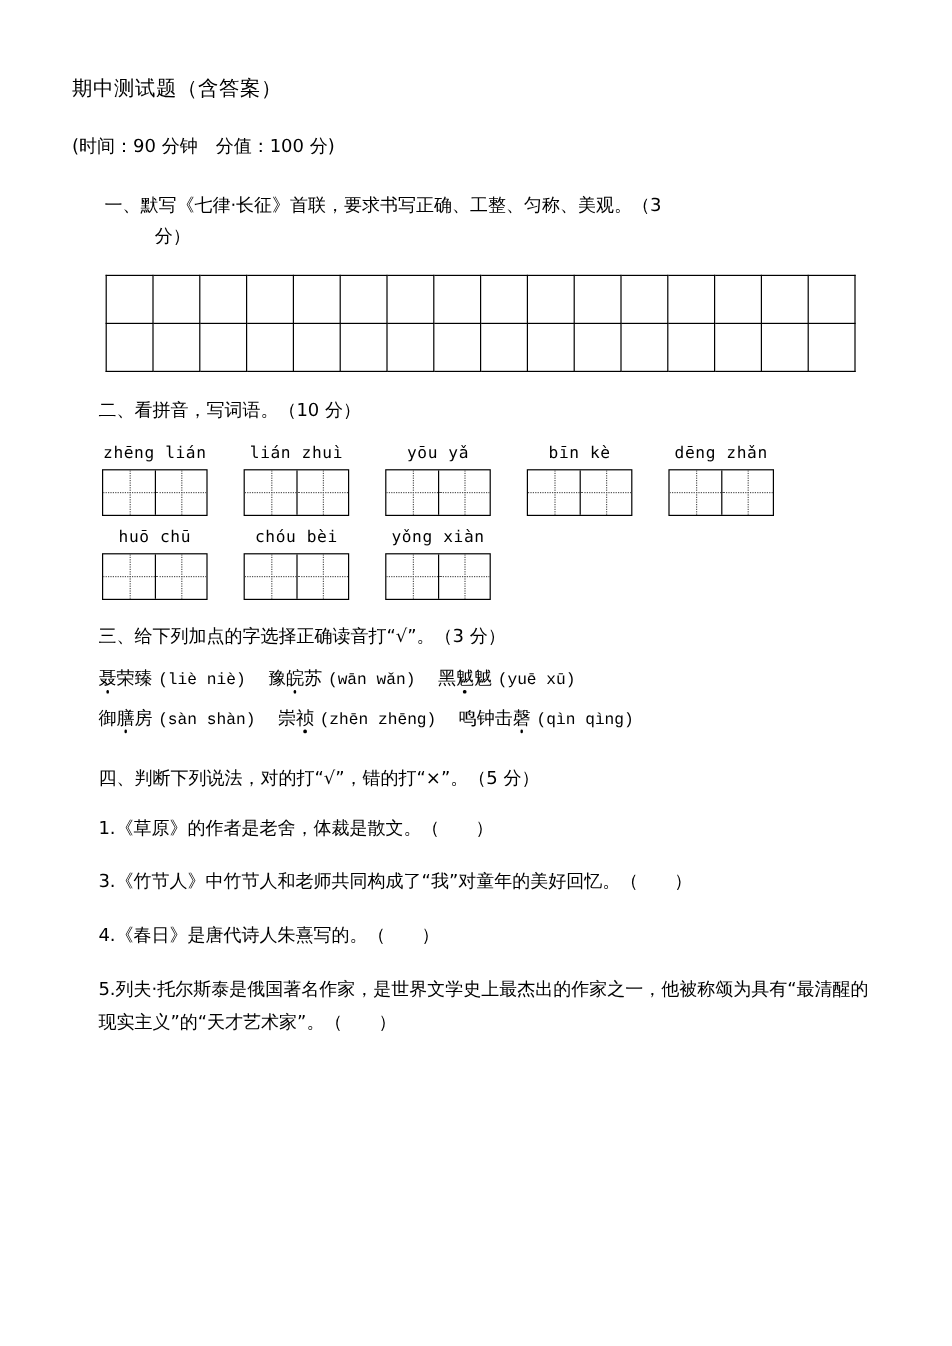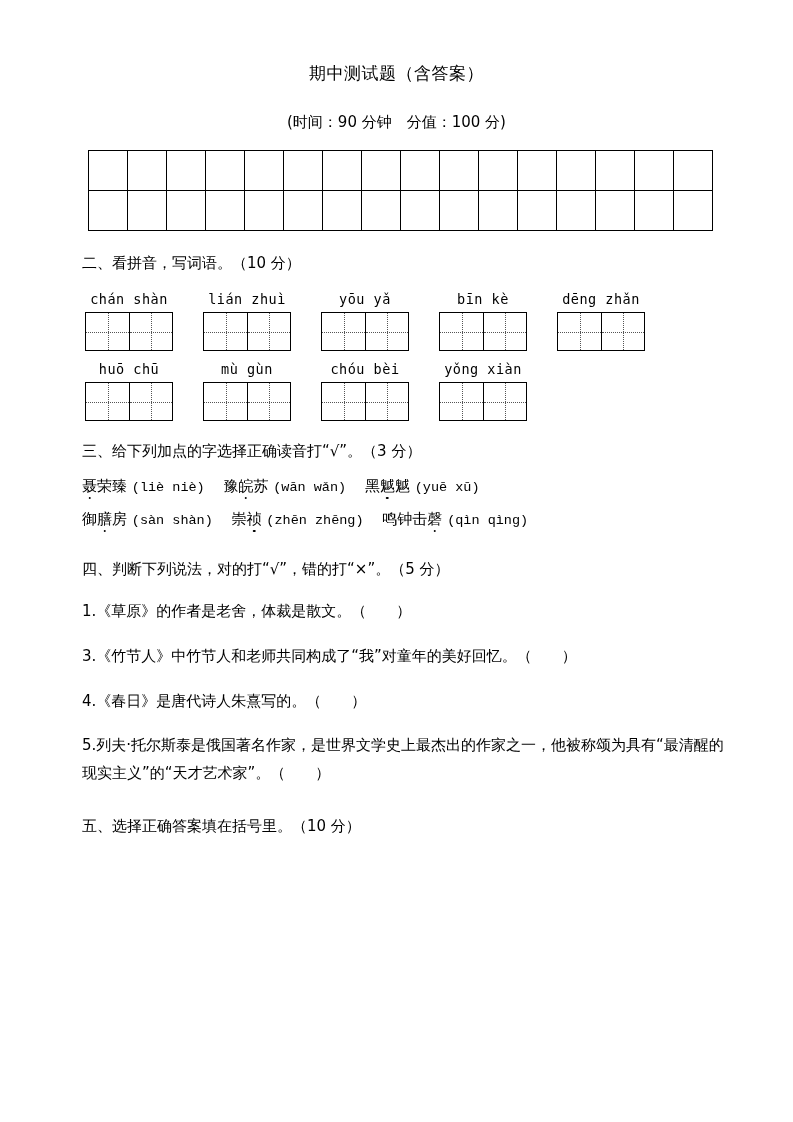--- a/index.html
+++ b/index.html
@@ -18,29 +18,28 @@
   .page {
     width: 793px;
     height: 1122px;
     position: relative;
     box-sizing: border-box;
     padding: 0 60px;
   }
 
   
   .doc-title {
-    text-align: center;
+    text-align: left;
     font-size: 17px;
     letter-spacing: 0.5px;
     margin-top: 62px;
     font-family: "DejaVu Sans", "Liberation Sans", sans-serif;
     font-weight: 400;
   }
   .doc-subtitle {
-    text-align: center;
     font-size: 15px;
     margin-top: 28px;
     font-family: "DejaVu Sans", "Liberation Sans", sans-serif;
   }
 
   
   .q-head {
     font-size: 15px;
     font-family: "DejaVu Sans", "Liberation Sans", sans-serif;
     line-height: 1.75;
@@ -178,20 +177,24 @@
   .sec3-head, .sec4-head, .sec2-head { padding-left: 22px; }
 </style>
 </head>
 <body>
 
 <div class="page">
 
   <div class="doc-title">期中测试题（含答案）</div>
   <div class="doc-subtitle">(时间：90 分钟　分值：100 分)</div>
 
+  <div class="q-head q-head-1">
+    <span>一、</span><span>默写《七律·长征》首联，要求书写正确、工整、匀称、美观。（3</span>
+    <span class="hang">分）</span>
+  </div>
 
   <div class="grid-wrap">
     <table class="write-grid">
       <tbody>
           <tr>
         <td></td>
             <td></td>
             <td></td>
             <td></td>
         <td></td>
@@ -227,21 +230,21 @@
       </tr>
     </tbody>
       </table>
   </div>
 
   <div class="section-head sec2-head" style="margin-top:20px;">二、看拼音，写词语。（10 分）</div>
 
   <div class="pinyin-block">
     <div class="pinyin-row">
       <div class="pinyin-item">
-        <div class="pinyin-text">chán shàn</div>
+        <div class="pinyin-text">zhēng lián</div>
         <div class="tzg">
             <div class="cell"></div>
             <div class="cell"></div>
           </div>
       </div>
       <div class="pinyin-item">
         <div class="pinyin-text">lián zhuì</div>
         <div class="tzg">
             <div class="cell"></div>
             <div class="cell"></div>
@@ -266,27 +269,20 @@
         <div class="tzg">
             <div class="cell"></div>
             <div class="cell"></div>
           </div>
       </div>
     </div>
 
     <div class="pinyin-row">
       <div class="pinyin-item">
         <div class="pinyin-text">huō chū</div>
-        <div class="tzg">
-            <div class="cell"></div>
-            <div class="cell"></div>
-          </div>
-      </div>
-      <div class="pinyin-item">
-        <div class="pinyin-text">mù gùn</div>
         <div class="tzg">
             <div class="cell"></div>
             <div class="cell"></div>
           </div>
       </div>
       <div class="pinyin-item">
         <div class="pinyin-text">chóu bèi</div>
         <div class="tzg">
             <div class="cell"></div>
             <div class="cell"></div>
@@ -316,15 +312,14 @@
     <span class="choice-item"><span>鸣钟击</span><span class="dotted-ch">磬</span>&nbsp;<span class="py">(qìn  qìng)</span></span>
   </div>
 
   <div class="section-head sec4-head">四、判断下列说法，对的打“√”，错的打“×”。（5 分）</div>
 
   <div class="tf-item">1.《草原》的作者是老舍，体裁是散文。（　　）</div>
   <div class="tf-item">3.《竹节人》中竹节人和老师共同构成了“我”对童年的美好回忆。（　　）</div>
   <div class="tf-item">4.《春日》是唐代诗人朱熹写的。（　　）</div>
   <div class="tf-item">5.列夫·托尔斯泰是俄国著名作家，是世界文学史上最杰出的作家之一，他被称颂为具有“最清醒的现实主义”的“天才艺术家”。（　　）</div>
 
-  <div class="section-head sec5-head">五、选择正确答案填在括号里。（10 分）</div>
 
 </div>
 
 </body></html>

